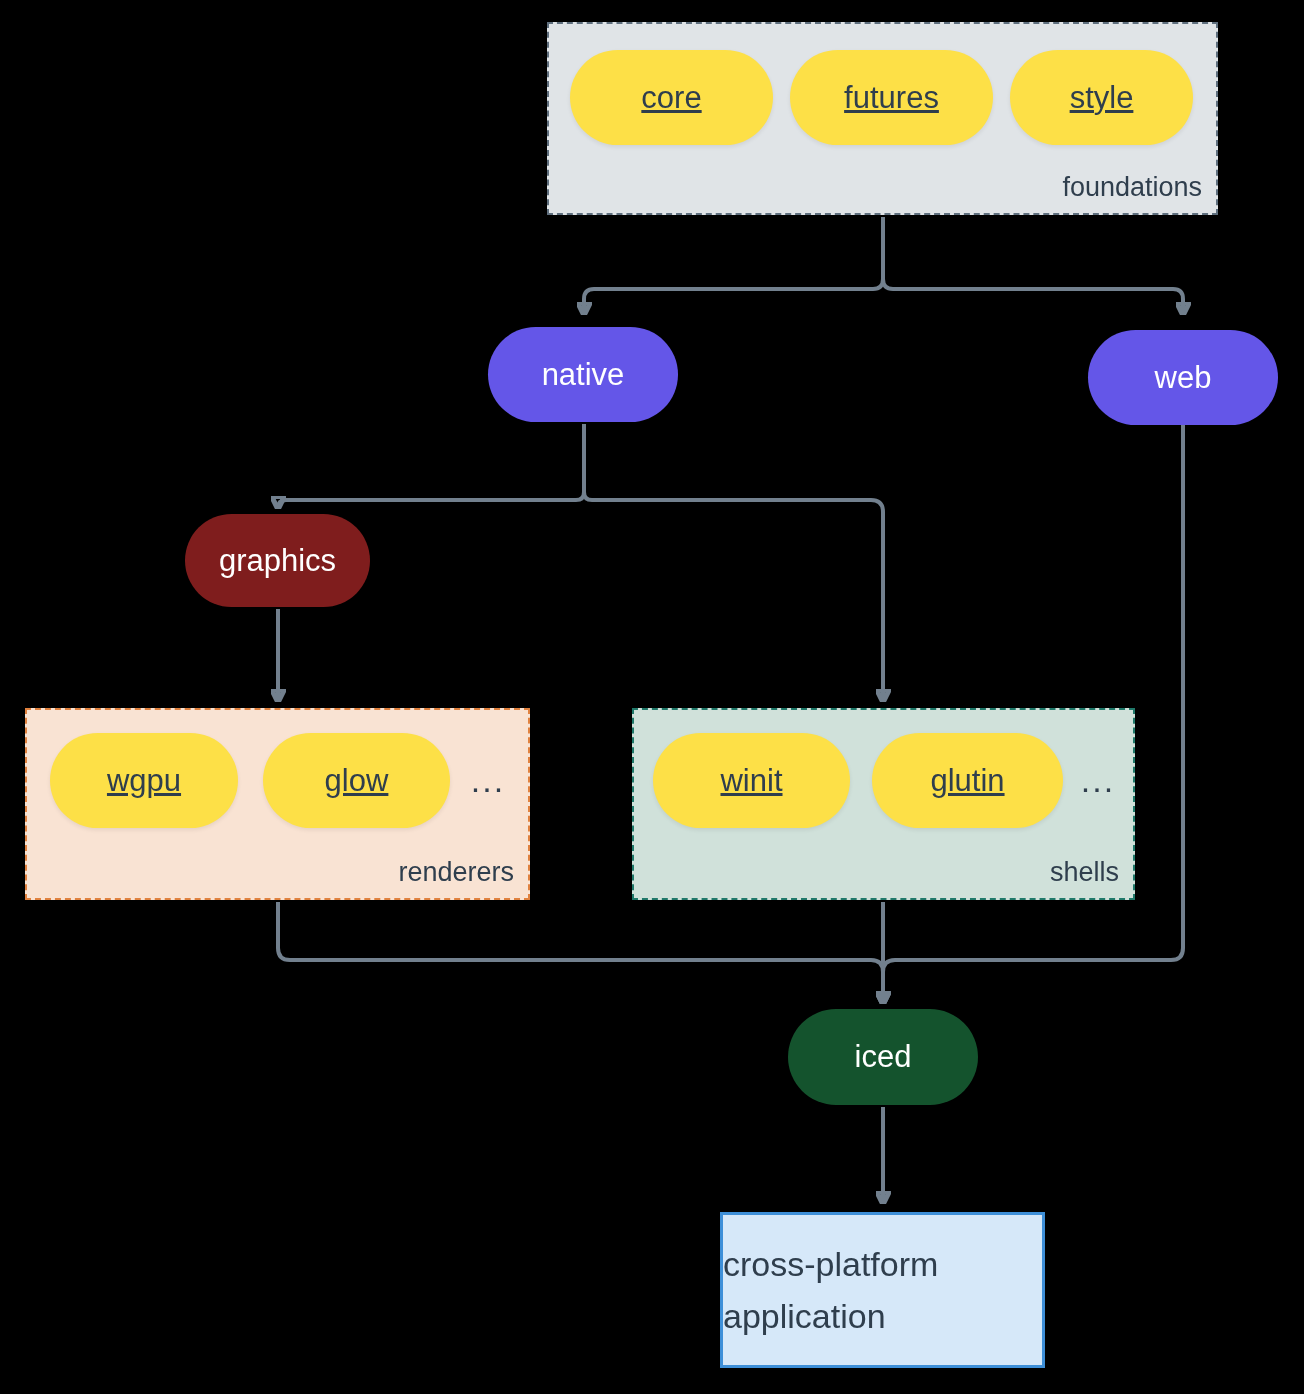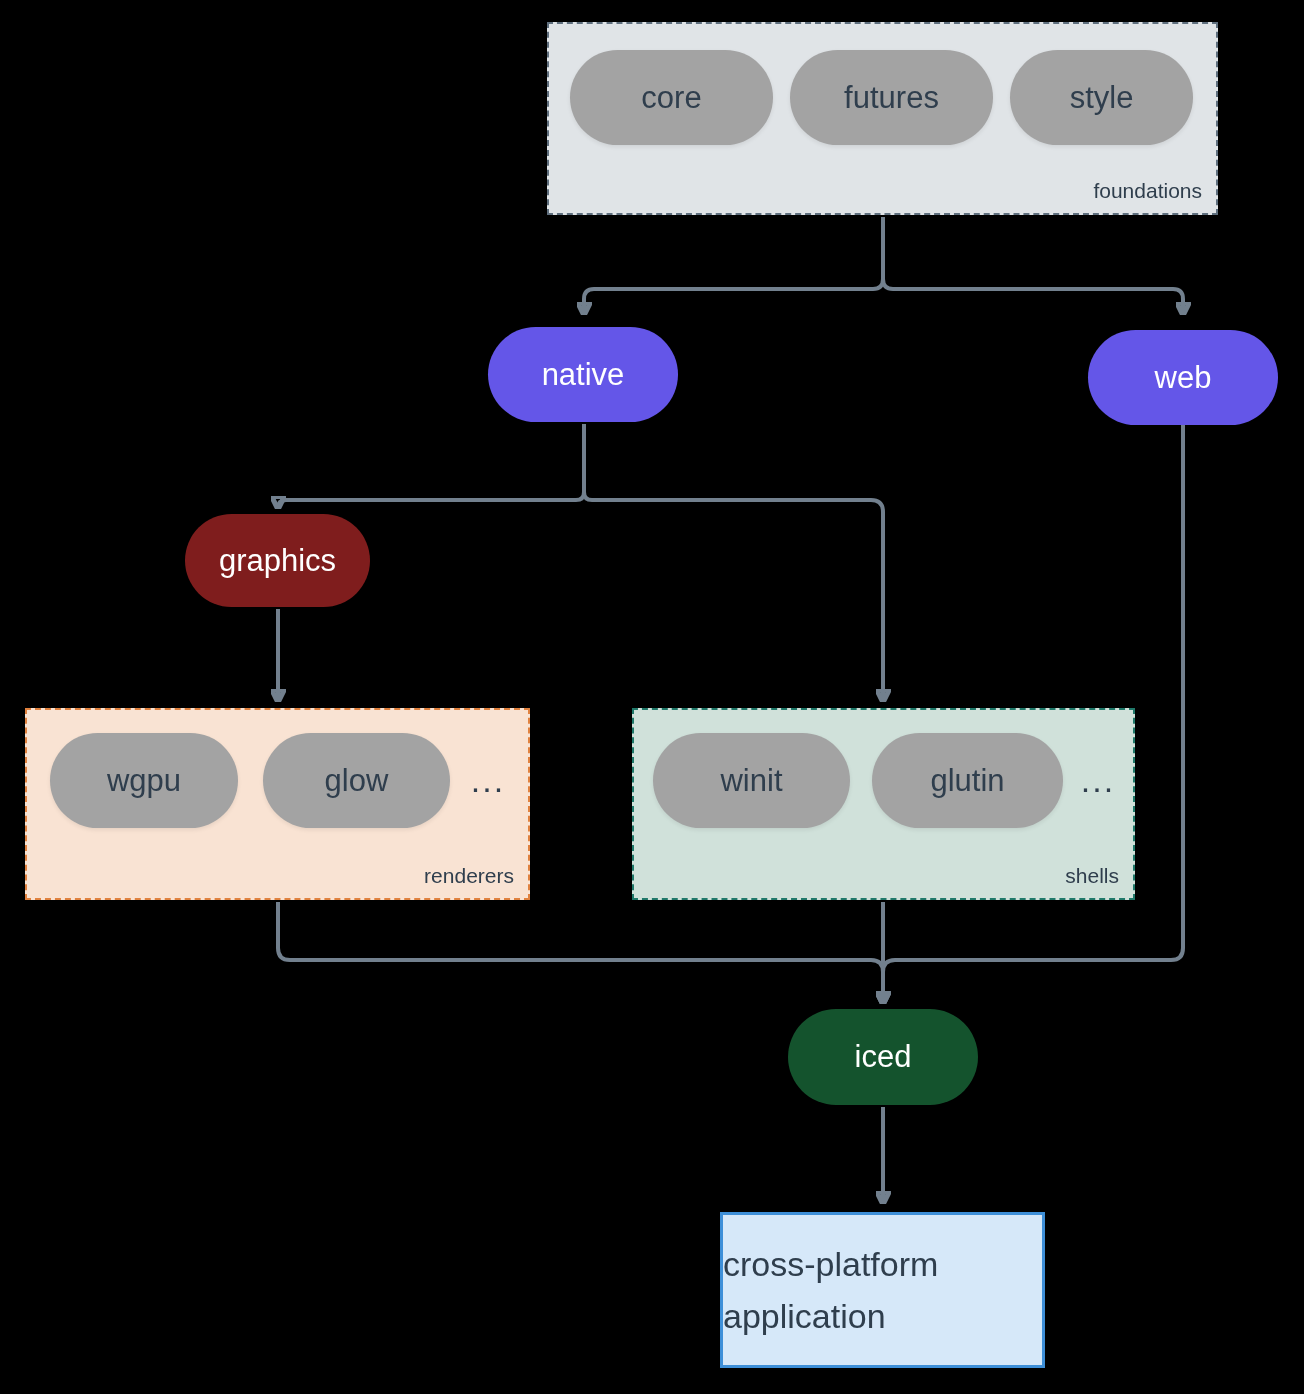--- a/index.html
+++ b/index.html
@@ -10,41 +10,41 @@
     background: #000;
     font-family: "Liberation Sans", "DejaVu Sans", sans-serif;
     overflow: hidden;
   }
   .edges { position: absolute; left: 0; top: 0; width: 1304px; height: 1394px; }
   .edges path { fill: none; stroke: #72808E; stroke-width: 4px; }
 
   .groupbox { position: absolute; box-sizing: border-box; }
   .groupbox .group-label {
     position: absolute; right: 14px; bottom: 10px;
-    font-size: 21px; color: #2F3E4D;
+    font-size: 27px; color: #2F3E4D;
   }
   .box-foundations {
     left: 547px; top: 22px; width: 671px; height: 193px;
     background: #E0E4E7; border: 2px dashed #5F6F7E;
   }
   .box-renderers {
     left: 25px; top: 708px; width: 505px; height: 192px;
     background: #F9E3D3; border: 2px dashed #E0813E;
   }
   .box-shells {
     left: 632px; top: 708px; width: 503px; height: 192px;
     background: #D0E1DA; border: 2px dashed #20796A;
   }
 
   .pill {
     position: absolute; height: 95px; border-radius: 48px;
     display: flex; align-items: center; justify-content: center;
     font-size: 31px; box-sizing: border-box;
   }
-  .pill.white { background: #a3a3a3; color: #2F3E4D; box-shadow: 0 2px 4px rgba(0,0,0,0.08); }
+  .pill.white { background: #fde047; color: #2F3E4D; box-shadow: 0 2px 4px rgba(0,0,0,0.08); text-decoration: underline; }
   .pill.purple { background: #6456E8; color: #FFFFFF; }
   .pill.orange { background: #7f1d1d; color: #FFFFFF; }
   .pill.blue   { background: #14532d; color: #FFFFFF; }
 
   .pill-core    { left: 570px;  top: 50px;  width: 203px; }
   .pill-futures { left: 790px;  top: 50px;  width: 203px; }
   .pill-style   { left: 1010px; top: 50px;  width: 183px; }
   .pill-native  { left: 488px;  top: 327px; width: 190px; }
   .pill-web     { left: 1088px; top: 330px; width: 190px; }
   .pill-graphics{ left: 185px;  top: 514px; width: 185px; height: 93px; }

